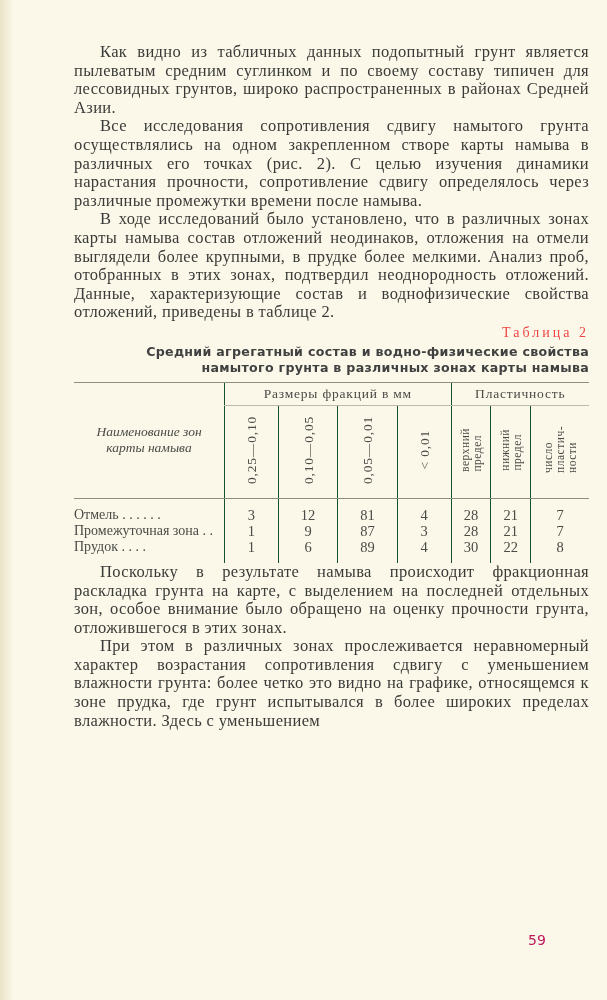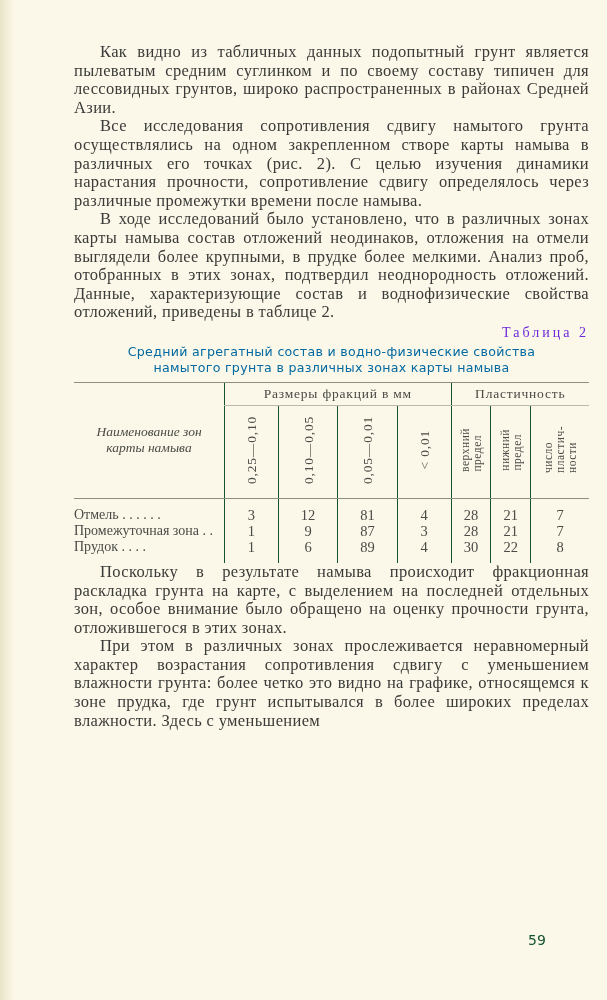--- a/index.html
+++ b/index.html
@@ -17,25 +17,25 @@
   .content {
     position: absolute; left: 74px; top: 43px; width: 515px;
   }
   .para {
     margin: 0; text-indent: 26px; text-align: justify;
     font-size: 16.5px; line-height: 18.6px; letter-spacing: 0.35px;
   }
   .para + .para { margin-top: 0; }
   .table-label {
     text-align: right; font-size: 14px; letter-spacing: 3px;
-    margin: 2px 0 2px 0; line-height: 18px; color: #6d28d9;
+    margin: 2px 0 2px 0; line-height: 18px; color: #ef4444;
   }
   .table-title {
-    text-align: center; font-family: "DejaVu Sans", "Liberation Sans", sans-serif;
-    font-weight: normal; font-size: 12.6px; line-height: 16px; color: #0369a1;
+    text-align: right; font-family: "DejaVu Sans", "Liberation Sans", sans-serif;
+    font-weight: bold; font-size: 12.6px; line-height: 16px; color: #404040;
     letter-spacing: 0.3px; margin: 0 0 6px 0;
   }
   table.data {
     width: 100%; border-collapse: collapse; font-size: 14px; color: #4a4a46;
   }
   table.data th, table.data td { font-weight: normal; padding: 0; }
   .hdr-top th { border-top: 1px solid #8f8c80; }
   .grp { height: 22px; border-bottom: 1px solid #bdb9a8; font-size: 13.5px; letter-spacing: 0.8px; }
   .vl { border-left: 1px solid #14532d; }
   .name-col { width: 150px; text-align: center; font-size: 13.5px; line-height: 16px; border-bottom: 1px solid #8f8c80; font-style: italic; }
@@ -43,21 +43,21 @@
   .rot {
     writing-mode: vertical-rl; transform: rotate(180deg);
     display: inline-block; font-size: 13.5px; letter-spacing: 0.8px; line-height: 13px;
   }
   .rot.small { font-size: 11.5px; letter-spacing: 0.5px; line-height: 12px; }
   .body-row td { text-align: center; line-height: 16px; font-size: 14.5px; margin-top: 36px; }
   .body-row td.name { text-align: left; padding-left: 0; white-space: nowrap; font-size: 14px; }
   .spacer td { height: 8px; }
   .page-number {
     position: absolute; left: 528px; top: 932px;
-    font-family: "DejaVu Sans", sans-serif; font-size: 14px; color: #14532d;
+    font-family: "DejaVu Sans", sans-serif; font-size: 14px; color: #be185d;
   }
 </style>
 </head>
 <body>
 
 <div class="page-edge"></div>
 
 <div class="content">
   <p class="para">Как видно из табличных данных подопытный грунт является пылеватым средним суглинком и по своему составу типичен для лессовидных грунтов, широко распространенных в районах Средней Азии.</p>
   <p class="para">Все исследования сопротивления сдвигу намытого грунта осуществлялись на одном закрепленном створе карты намыва в различных его точках (рис. 2). С целью изучения динамики нарастания прочности, сопротивление сдвигу определялось через различные промежутки времени после намыва.</p>

